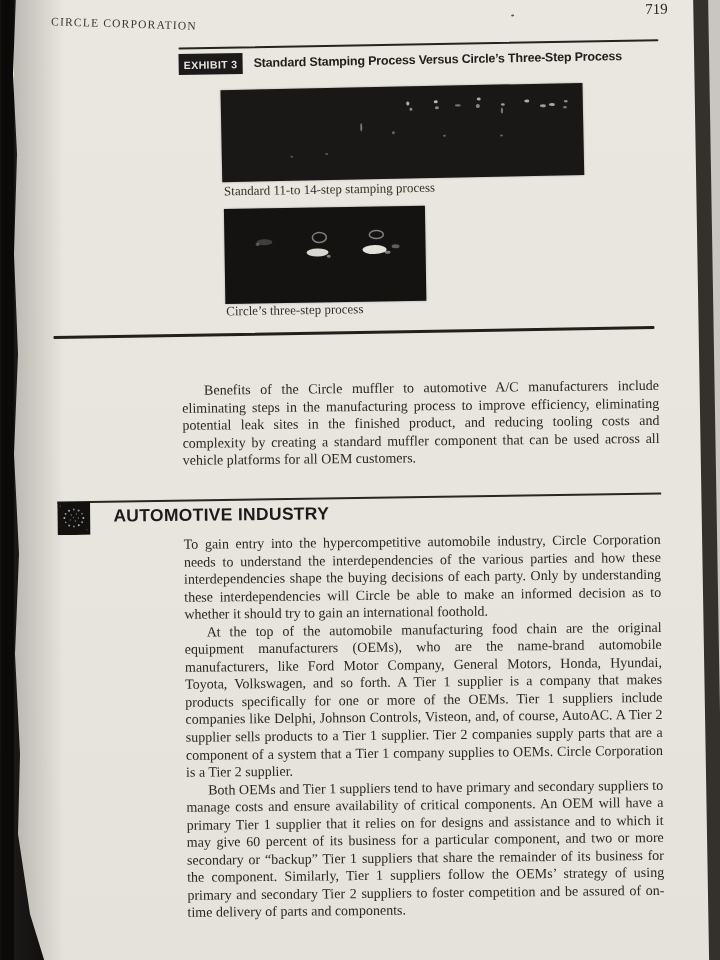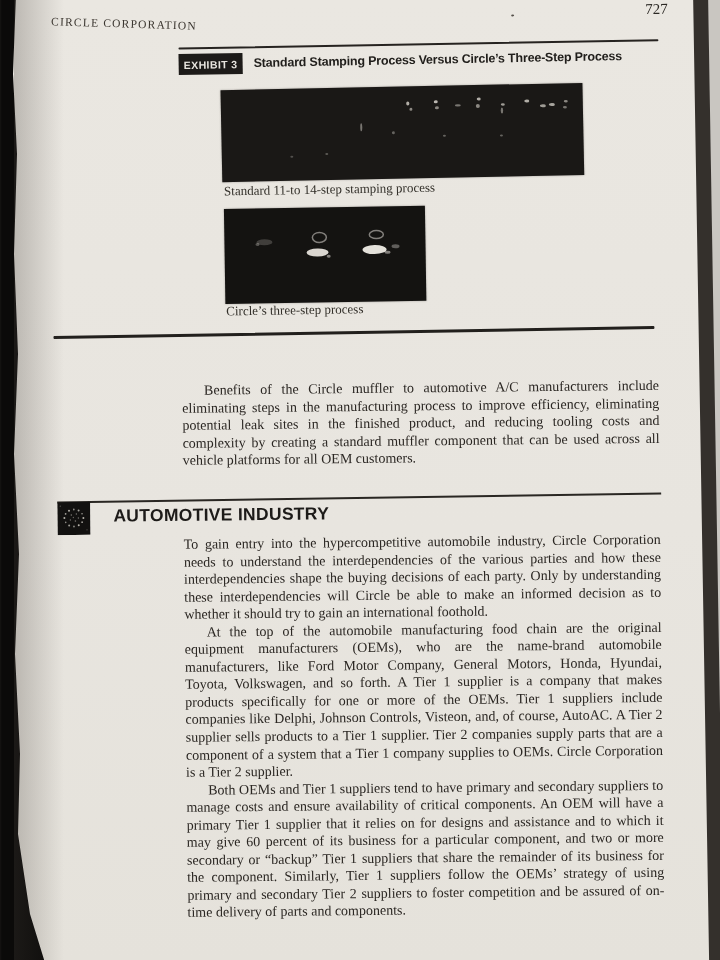--- a/index.html
+++ b/index.html
@@ -85,21 +85,21 @@
 <body>
 
 <div class="photo">
 
   <div class="gray-corner"></div>
   <div class="right-strip"></div>
 
   <div class="content">
 
     <div class="running-head">CIRCLE CORPORATION</div>
-    <div class="page-num">727</div>
+    <div class="page-num">719</div>
     <div class="ink-speck"></div>
 
     <div class="ex-toprule"></div>
     <div class="ex-label">EXHIBIT 3</div>
     <div class="ex-title">Standard Stamping Process Versus Circle’s Three-Step Process</div>
 
     <div class="fig fig1">
       <svg viewBox="0 0 362 92">
         <g fill="#d8d4cc">
           <ellipse cx="187" cy="17" rx="1.6" ry="2" opacity=".8"></ellipse>

